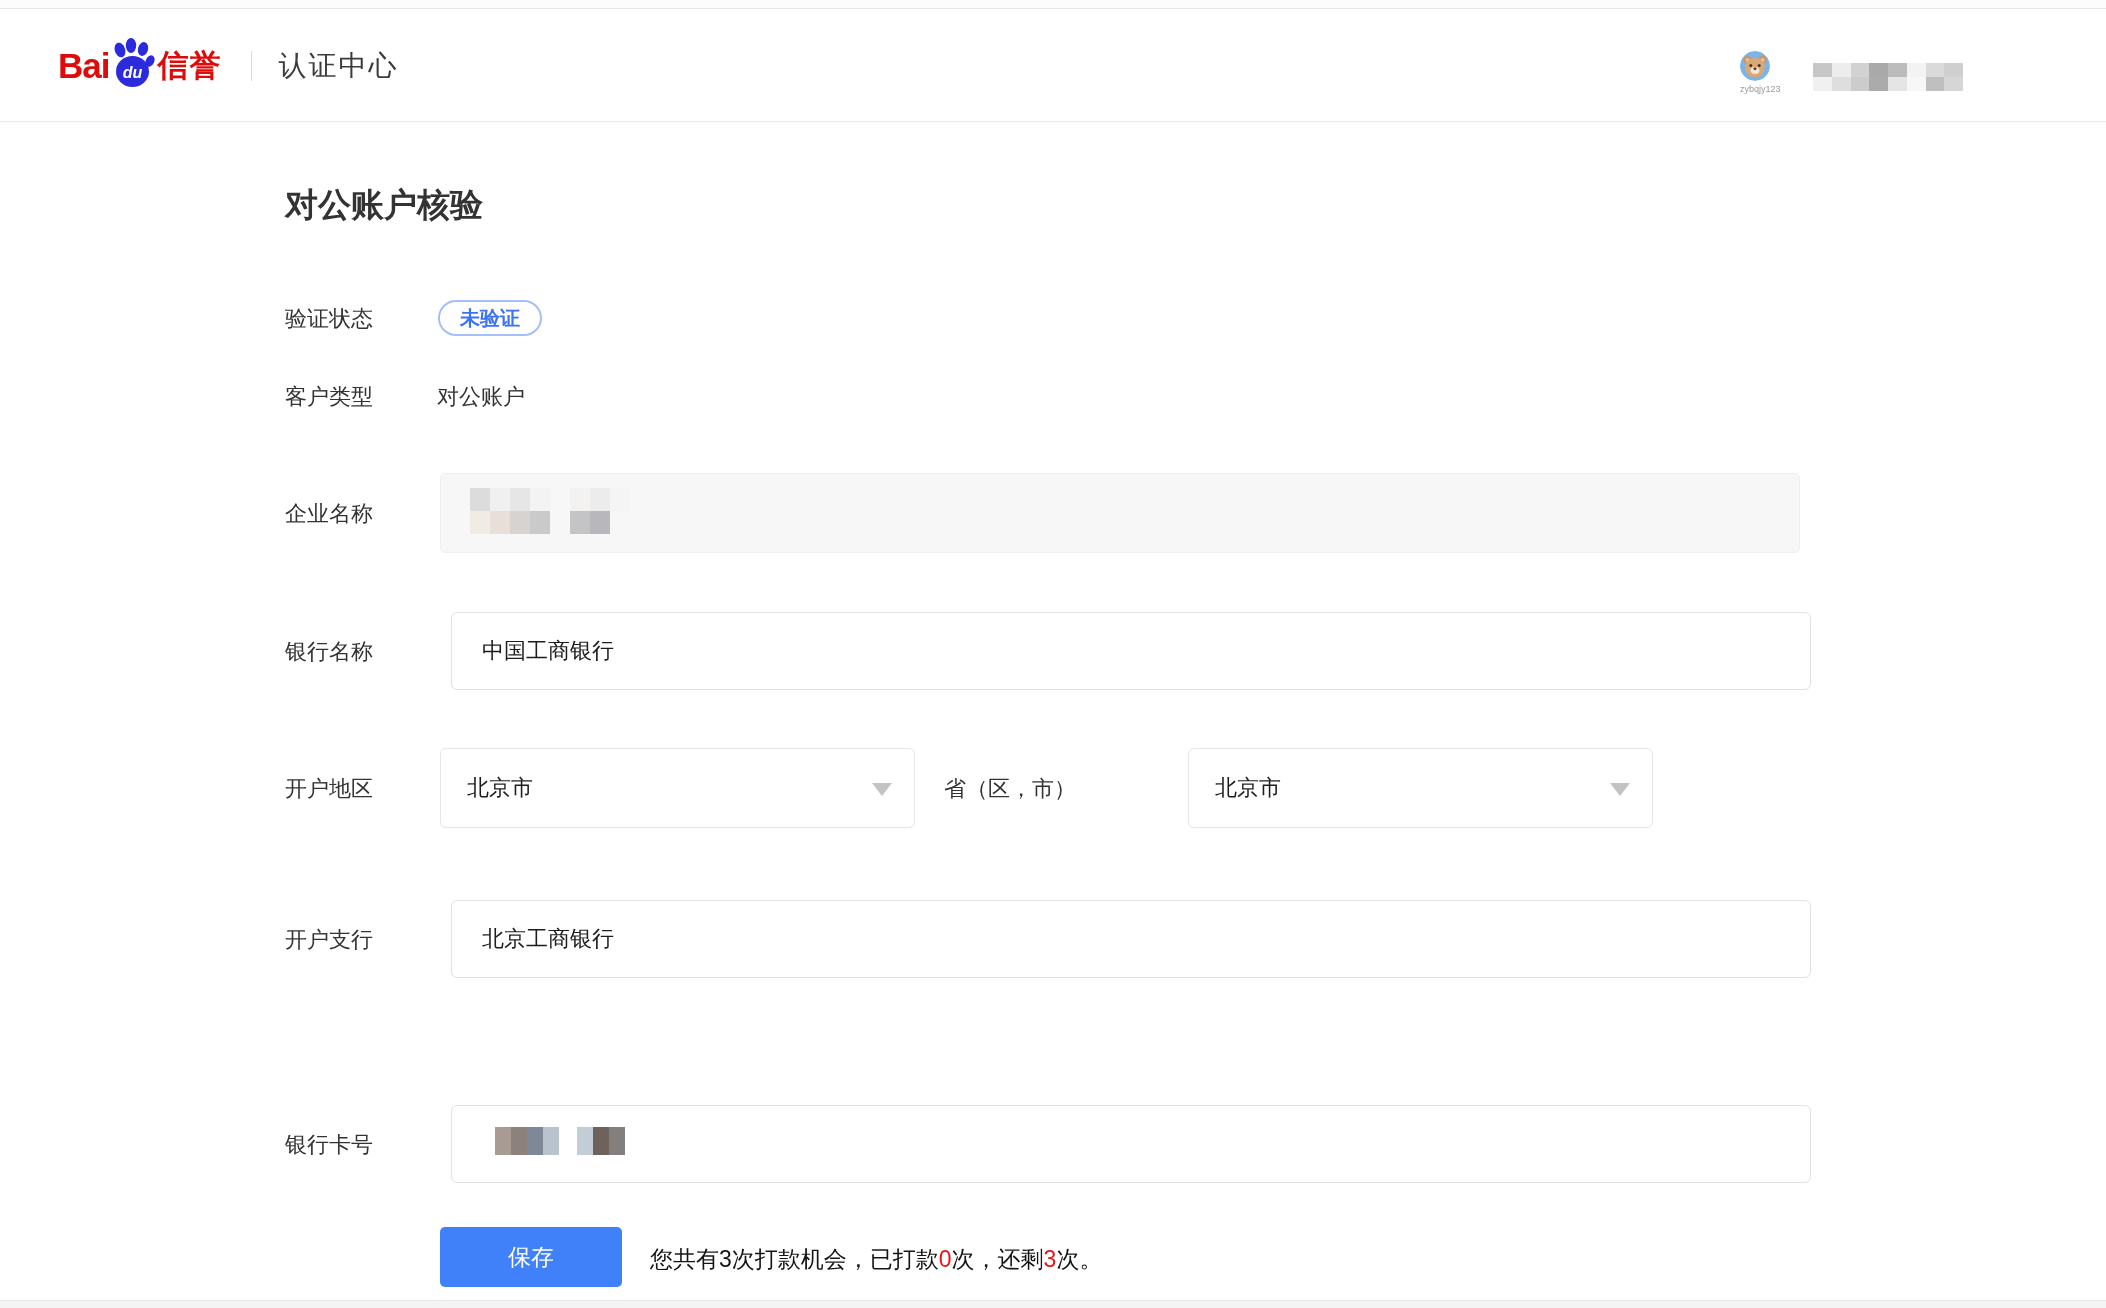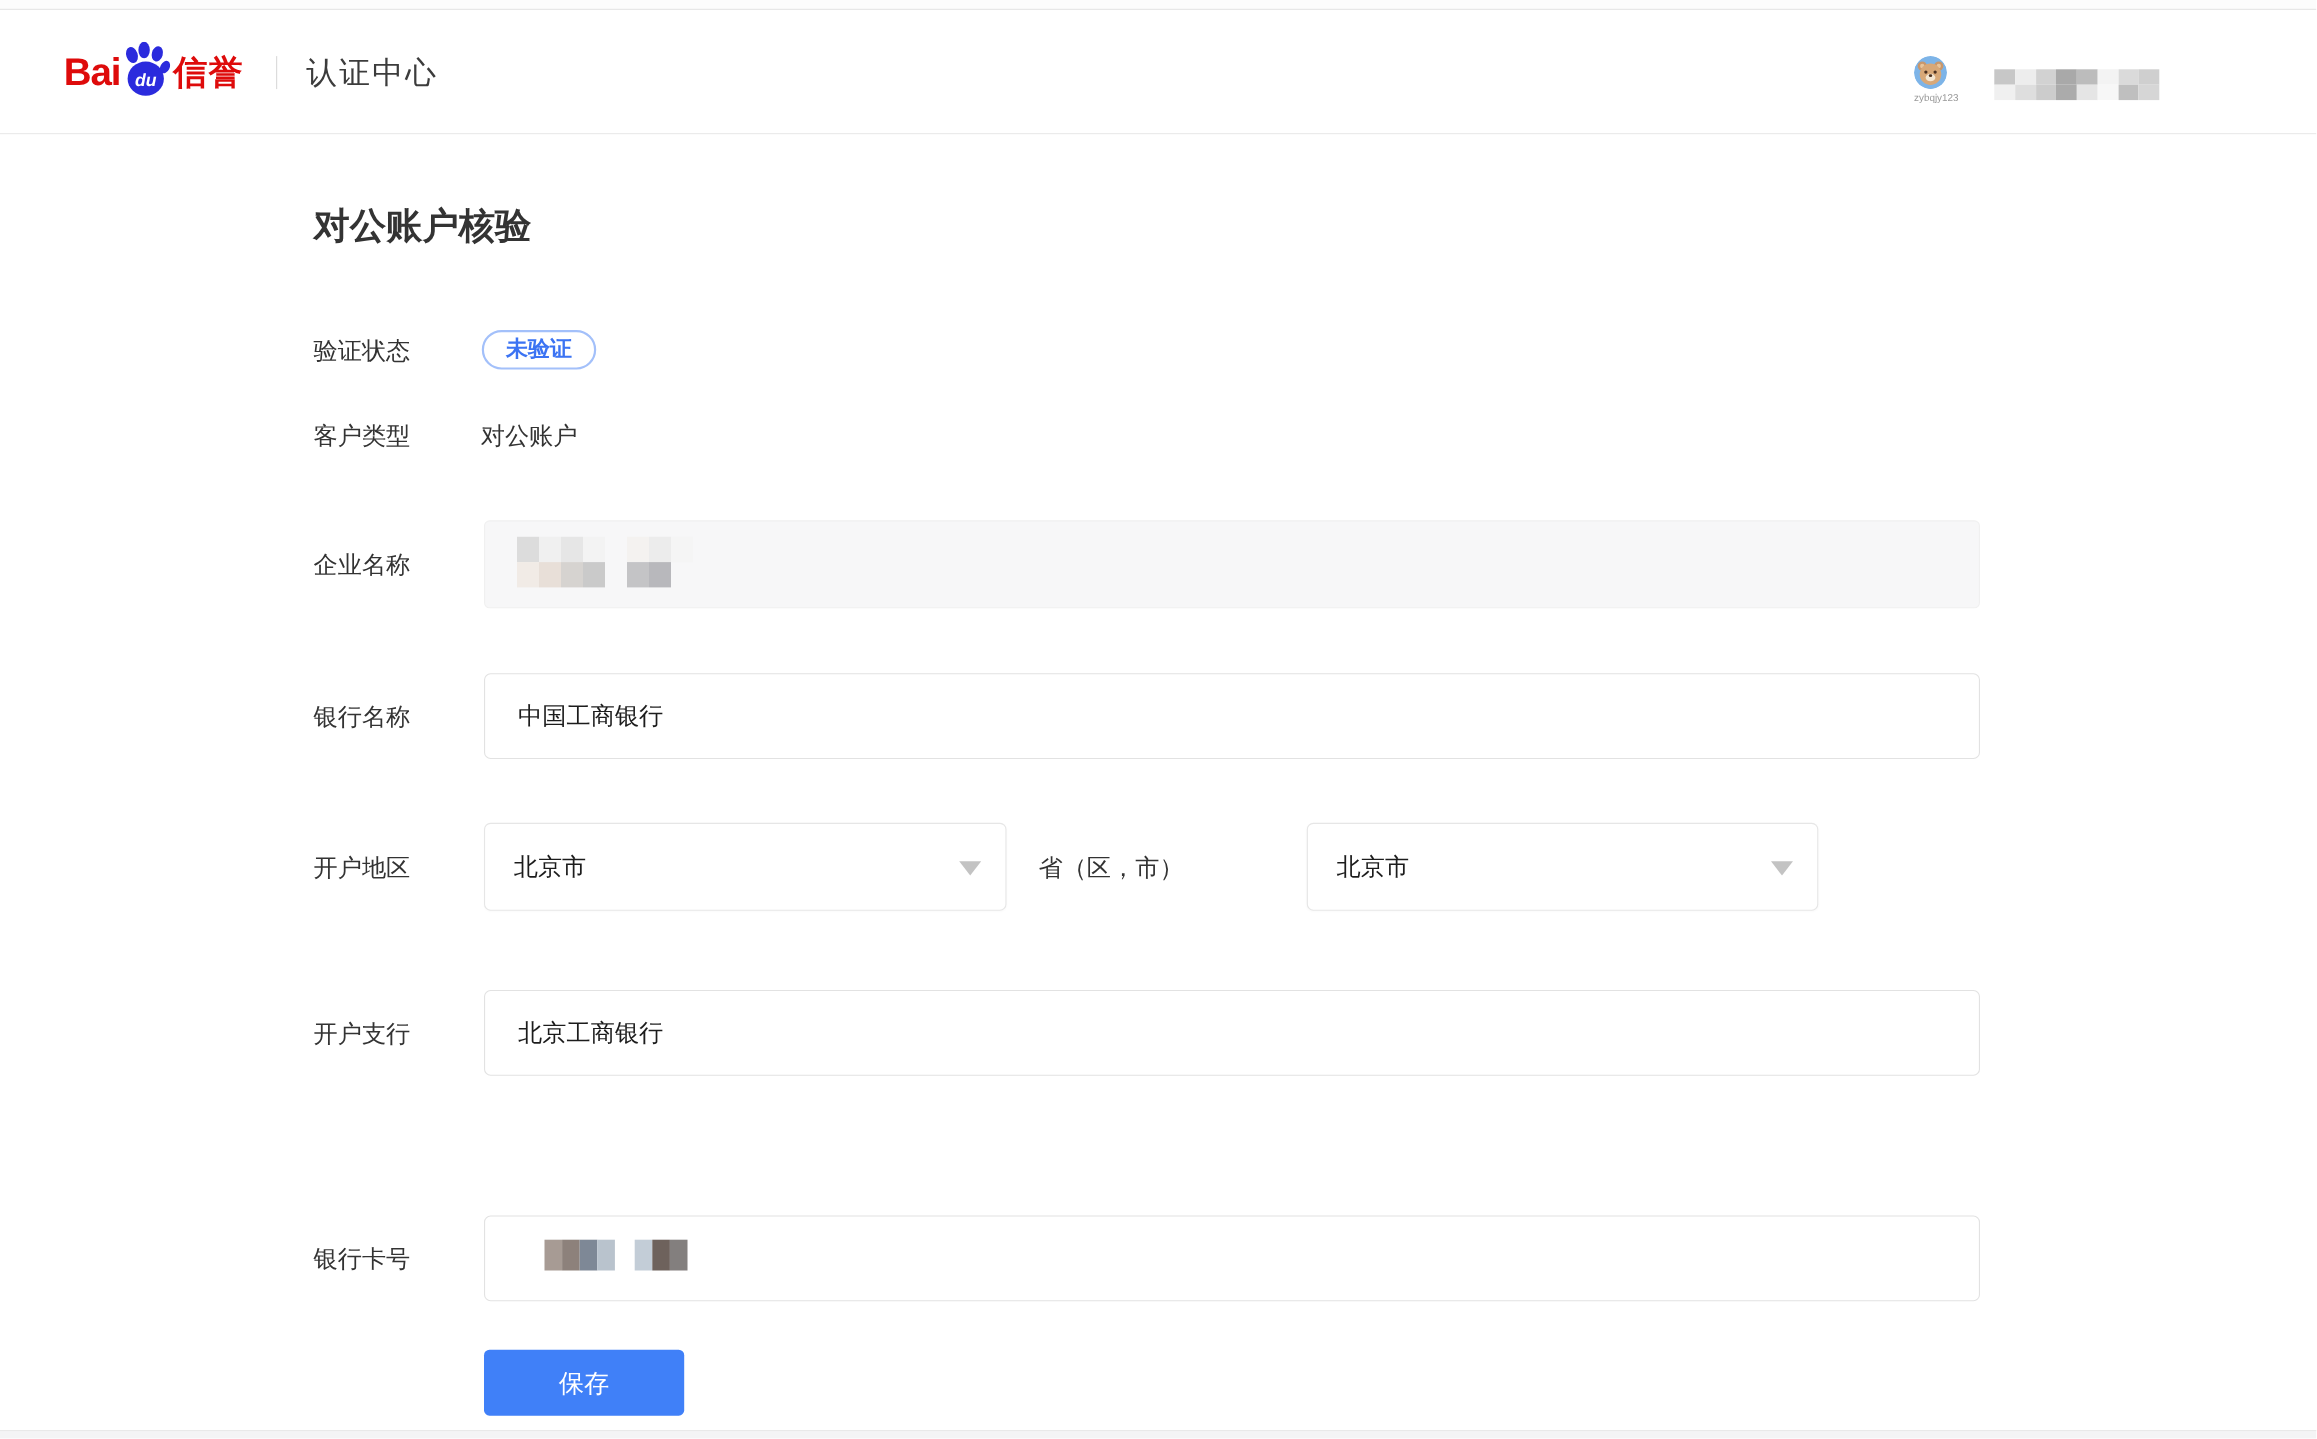--- a/index.html
+++ b/index.html
@@ -32,21 +32,21 @@
   .lbl { position:absolute; left:285px; font-size:22px; color:#333; white-space:nowrap; }
   .plain-value { position:absolute; left:437px; font-size:22px; color:#333; }
 
   .badge { position:absolute; left:438px; top:300px; height:36px; padding:0 20px;
     border:2px solid #a3c0fa; border-radius:19px; color:#3b73f3; background:#fff;
     font-size:20px; font-weight:bold; line-height:32px; }
 
   .field { position:absolute; left:440px; width:1360px; height:78px; background:#fff;
     border:1px solid #e2e2e2; border-radius:6px; font-size:22px; color:#1c1c1c;
     padding:0 30px; outline:none; font-family:inherit; }
-  input.field { line-height:normal; }
+  input.field { line-height:normal;margin-left:11px; }
   .field-disabled { position:absolute; left:440px; width:1360px; height:80px;
     background:#f7f7f8; border:1px solid #f0f0f0; border-radius:5px; }
 
   .select { position:absolute; width:475px; height:80px; background:#fff;
     border:1px solid #e6e6e6; border-radius:6px; font-size:22px; color:#1c1c1c;
     line-height:78px; padding:0 26px; cursor:pointer; box-shadow:0 1px 2px rgba(0,0,0,0.02); }
   .select .arrow { position:absolute; right:22px; top:34px; width:0; height:0;
     border-left:10px solid transparent; border-right:10px solid transparent;
     border-top:13px solid #c3c3c3; }
 
@@ -184,15 +184,16 @@
       <div style="background:#8d817b"></div>
     <div style="background:#7e8896"></div>
       <div style="background:#b9c3cd"></div>
     <div class="gap"></div>
     <div style="background:#c3cdd7"></div>
       <div style="background:#6e625c"></div>
     <div style="background:#837f7e"></div>
   </div>
 
   <button class="save-btn">保存</button>
+  <p class="note"><span>您共有3次打款机会，已打款</span><span class="red">0</span><span>次，还剩</span><span class="red">3</span><span>次。</span></p>
 
   <div class="footstrip"></div>
 </div>
 
 </body></html>

